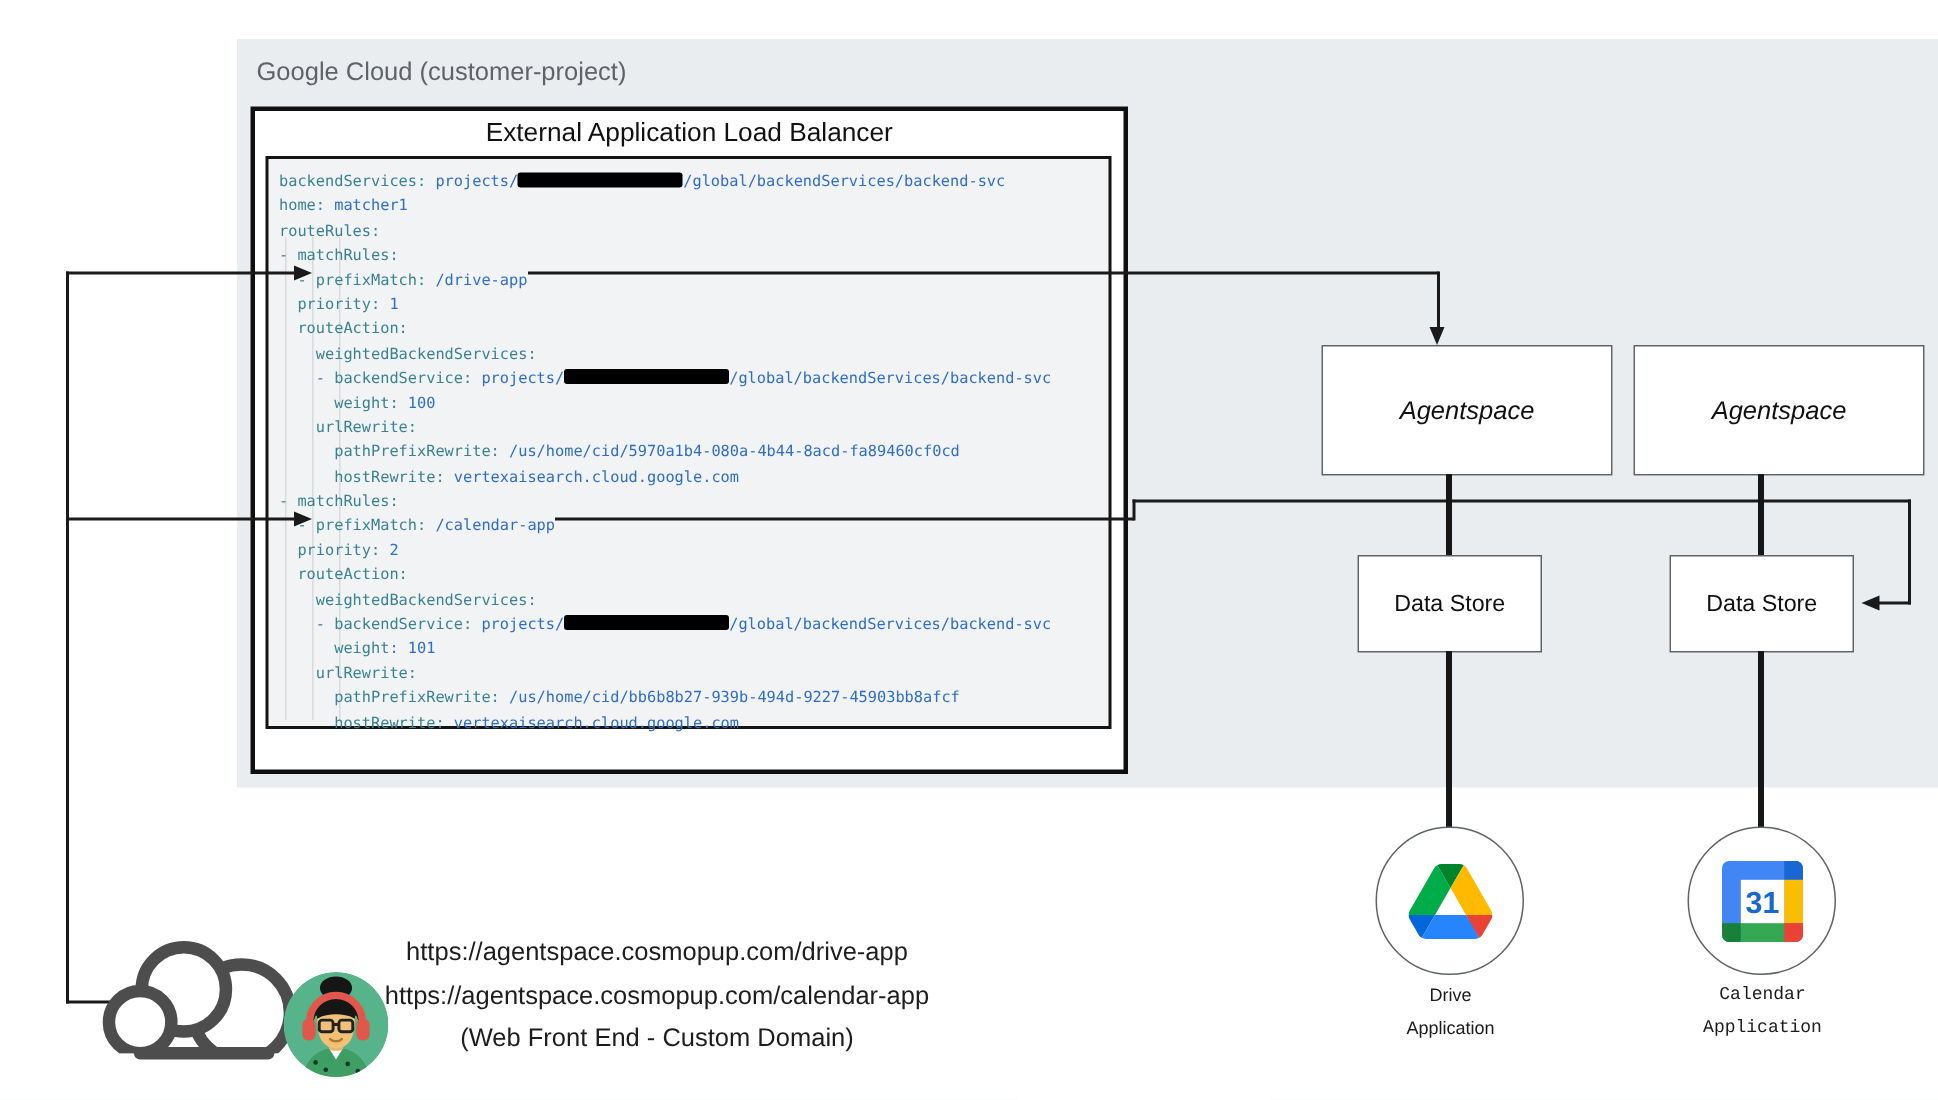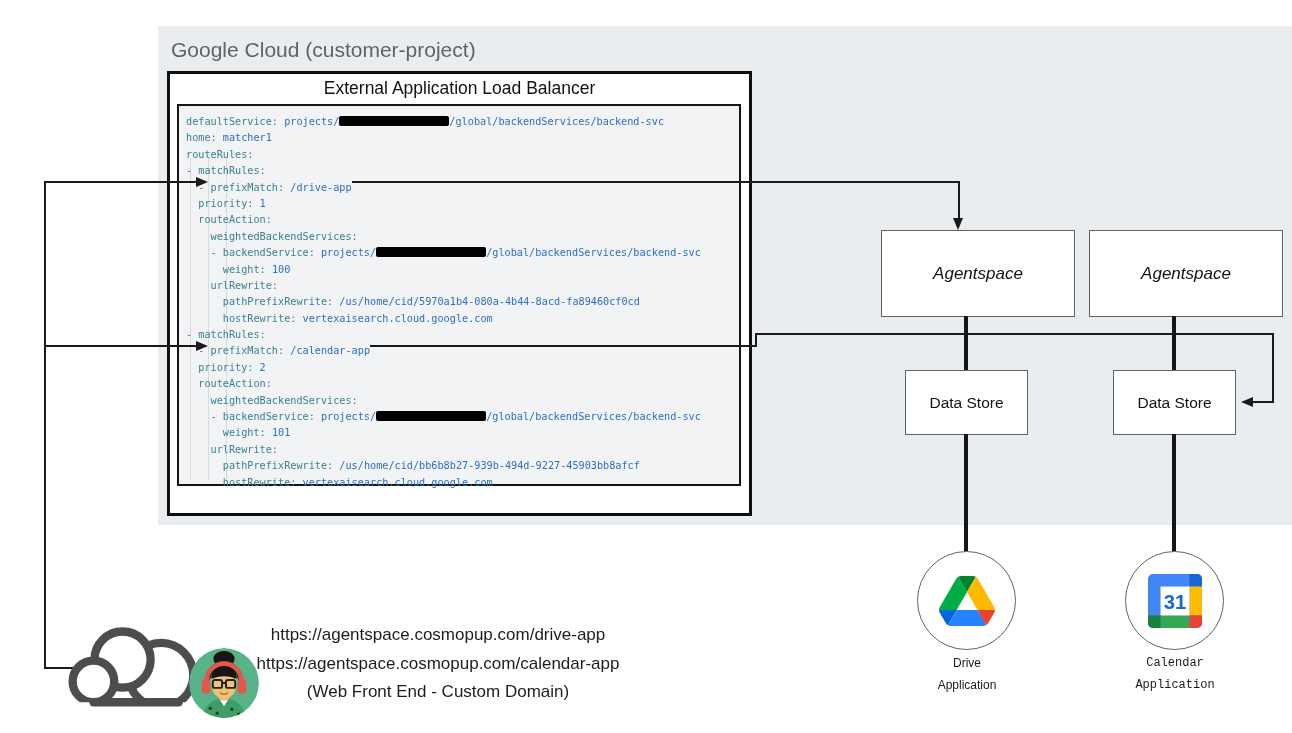--- a/index.html
+++ b/index.html
@@ -6,21 +6,21 @@
     --panel-bg:#e9edf0; --code-bg:#f1f3f4; --key:#3a8191; --val:#2f6dc6;
     --line:#1a1a1a; --boxborder:#5f6368; --ink:#202124; --muted:#5f6368;
   }
   *{margin:0;padding:0;box-sizing:border-box;}
   html,body{background:#fff;}
   body{font-family:"Liberation Sans",sans-serif;color:var(--ink);}
   .canvas{position:relative;width:1292px;height:733px;background:#fff;overflow:hidden;}
   .abs{position:absolute;}
 
   .gcp-panel{left:158px;top:26px;width:1134px;height:499px;background:var(--panel-bg);}
-  .gcp-label{left:171px;top:38px;font-size:21px;color:var(--muted);}
+  .gcp-label{left:171px;top:38px;font-size:17px;color:var(--muted);}
 
   .alb-box{left:167px;top:71px;width:585px;height:445px;background:#fff;border:3px solid #0f0f0f;}
   .alb-title{left:167px;top:78px;width:585px;text-align:center;font-size:17.5px;color:#111;}
 
   .code-box{left:177px;top:104px;width:564px;height:382px;background:var(--code-bg);border:2px solid #141414;}
   .indent-guide{position:absolute;width:1px;top:52px;height:322px;background:#d8dbde;}
   .ig1{left:11px;} .ig2{left:29px;} .ig3{left:47px;}
   .code{position:absolute;left:0;top:0;right:0;bottom:0;padding:8px 0 0 7px;}
   .code-line{position:relative;height:16.4px;line-height:16.4px;white-space:pre;
     font-family:"DejaVu Sans Mono","Liberation Mono",monospace;font-size:10.2px;}
@@ -60,21 +60,21 @@
   <div class="abs gcp-label">Google Cloud (customer-project)</div>
 
   <div class="abs alb-box"></div>
   <div class="abs alb-title">External Application Load Balancer</div>
 
   <div class="abs code-box">
     <div class="indent-guide ig1"></div>
     <div class="indent-guide ig2"></div>
     <div class="indent-guide ig3"></div>
     <div class="code" id="code">
-        <div class="code-line"><span class="tok-k">defaultService: </span><span class="tok-v">projects/</span><span class="redact"></span><span class="tok-v">/global/backendServices/backend-svc</span></div>
+        <div class="code-line"><span class="tok-k">backendServices: </span><span class="tok-v">projects/</span><span class="redact"></span><span class="tok-v">/global/backendServices/backend-svc</span></div>
         <div class="code-line"><span class="tok-k">home: </span><span class="tok-v">matcher1</span></div>
         <div class="code-line"><span class="tok-k">routeRules:</span></div>
         <div class="code-line"><span class="tok-k">- matchRules:</span></div>
         <div class="code-line"><span class="tok-k">  - prefixMatch: </span><span class="tok-v">/drive-app</span></div>
         <div class="code-line"><span class="tok-k">  priority: </span><span class="tok-v">1</span></div>
         <div class="code-line"><span class="tok-k">  routeAction:</span></div>
         <div class="code-line"><span class="tok-k">    weightedBackendServices:</span></div>
         <div class="code-line"><span class="tok-k">    - backendService: </span><span class="tok-v">projects/</span><span class="redact"></span><span class="tok-v">/global/backendServices/backend-svc</span></div>
         <div class="code-line"><span class="tok-k">      weight: </span><span class="tok-v">100</span></div>
         <div class="code-line"><span class="tok-k">    urlRewrite:</span></div>

